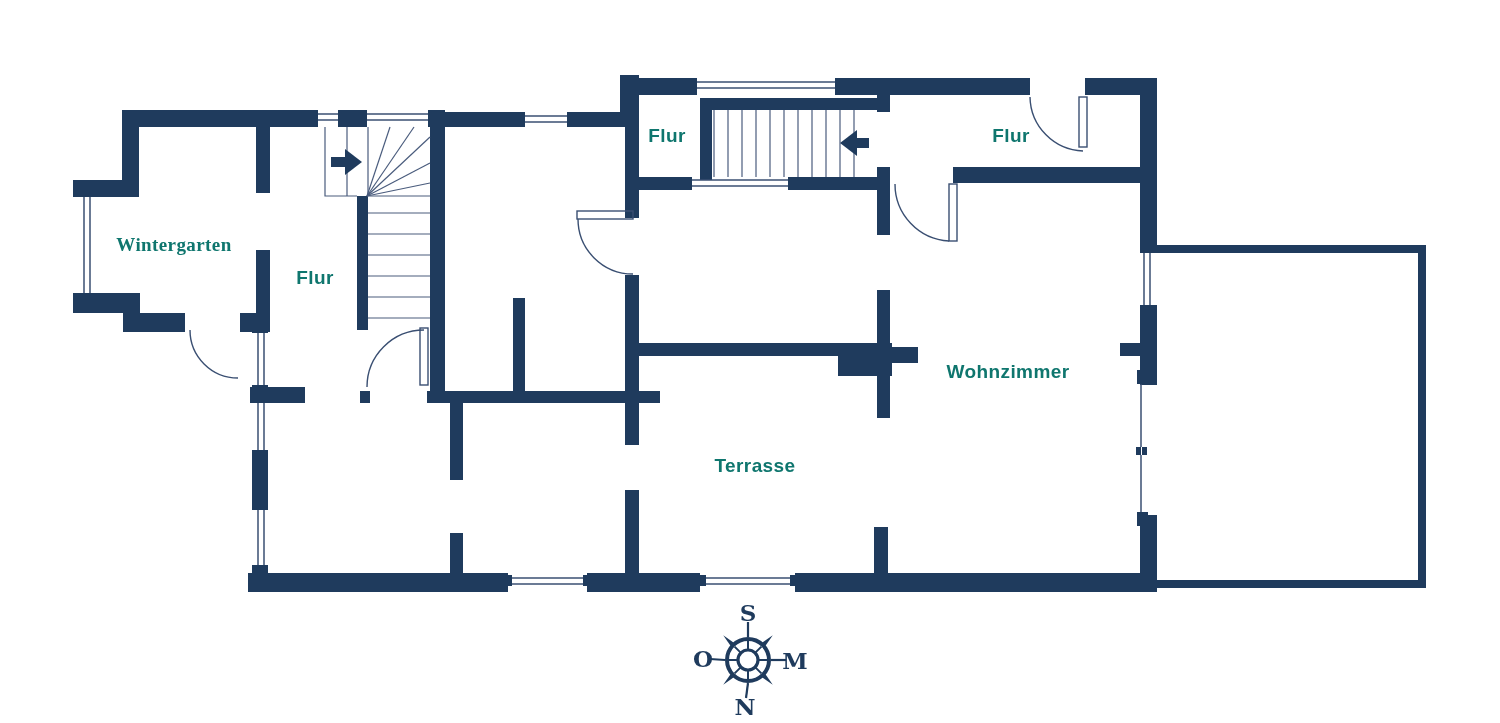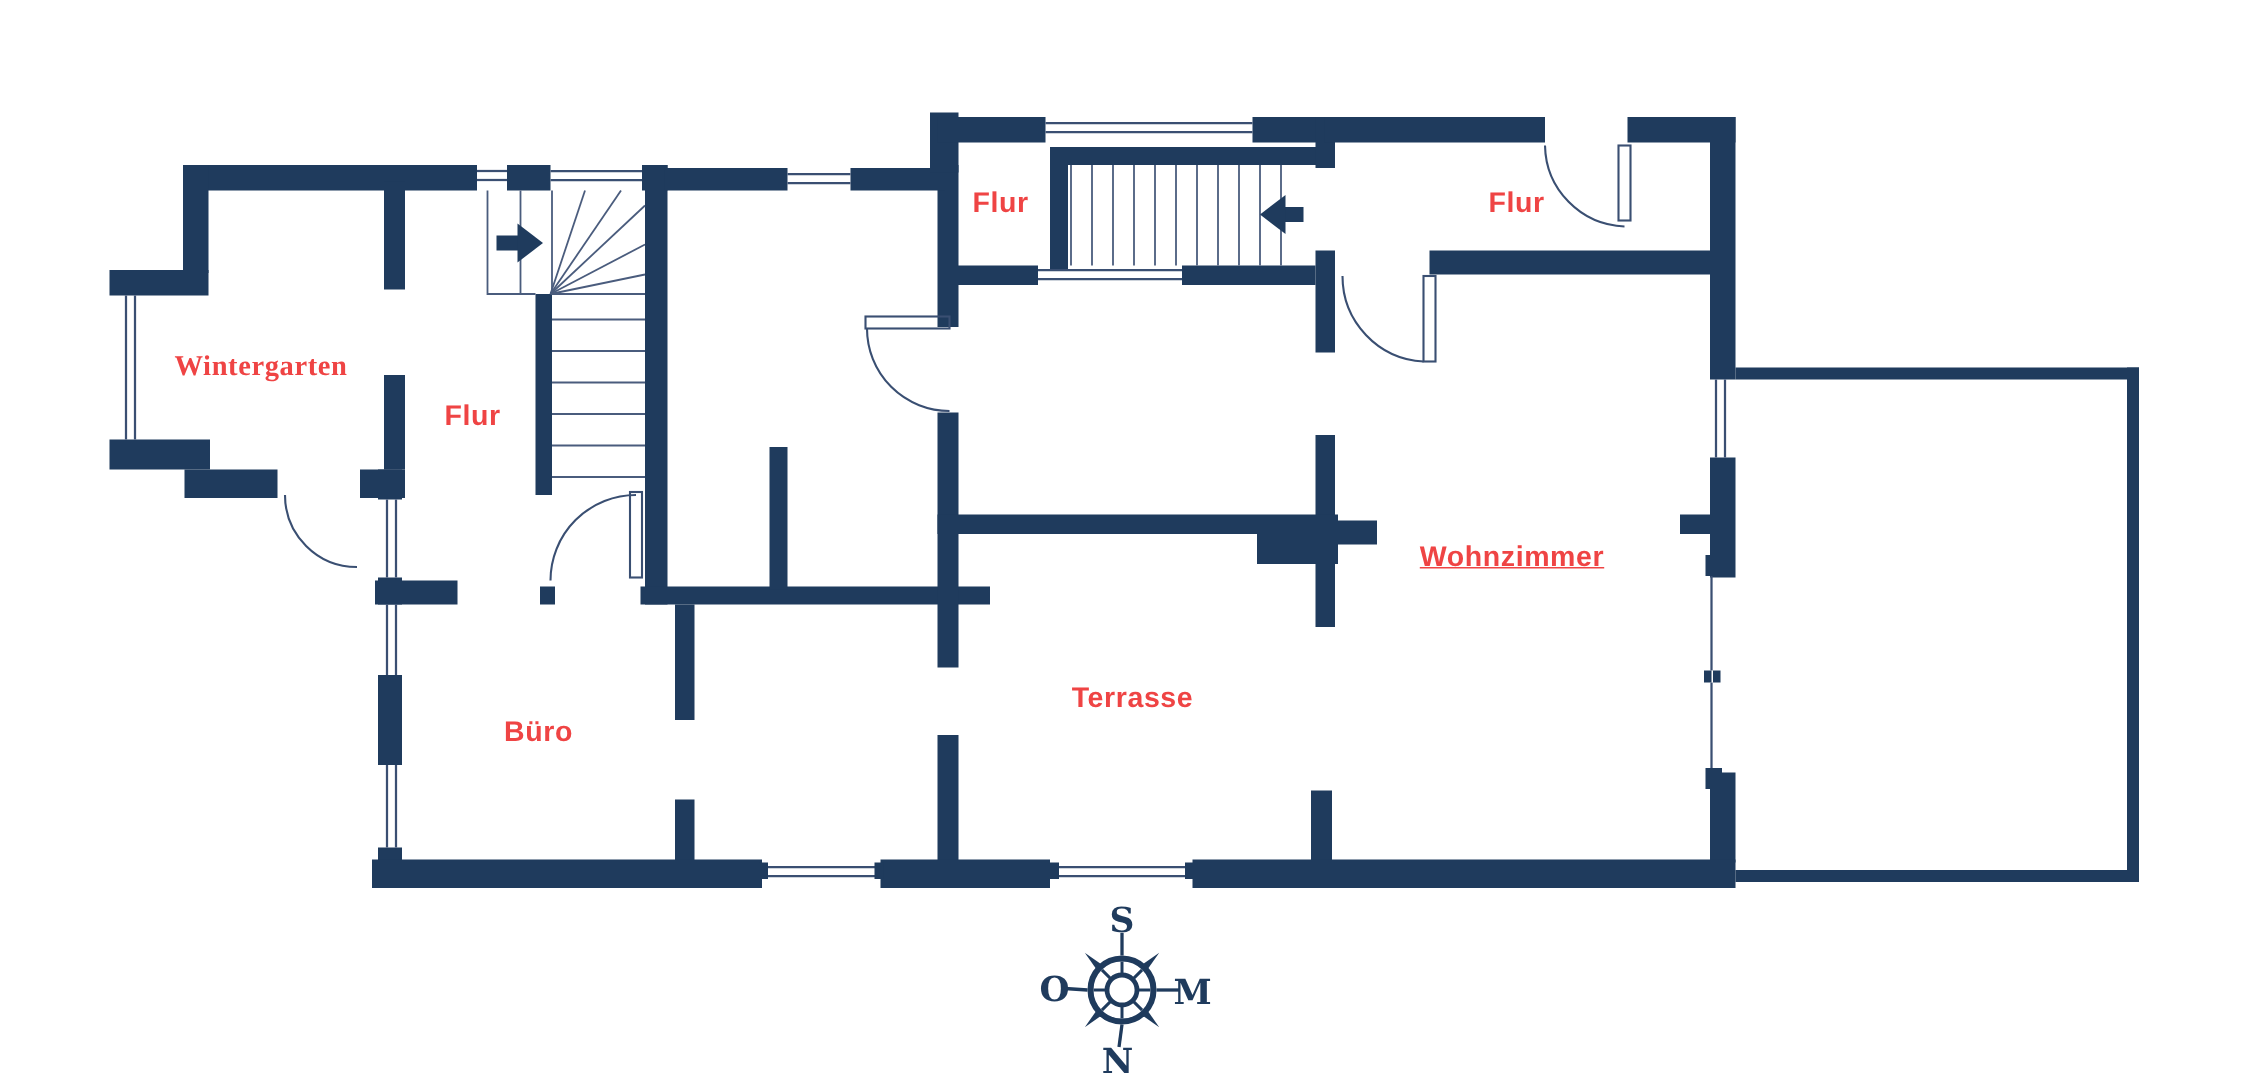--- a/index.html
+++ b/index.html
@@ -1,20 +1,20 @@
 <!DOCTYPE html>
 <html><head>
 <meta charset="utf-8">
 <style>
   html,body{margin:0;padding:0;background:#ffffff;}
   .stage{position:relative;width:1500px;height:723px;background:#ffffff;overflow:hidden;
          font-family:"Liberation Sans", sans-serif;}
   .plan-svg{position:absolute;left:0;top:0;}
   .room-label{position:absolute;width:220px;margin-left:-110px;text-align:center;
-              color:#ef4444;font-size:19px;font-weight:bold;letter-spacing:.4px;
+              color:#0f766e;font-size:19px;font-weight:bold;letter-spacing:.4px;
               font-family:"Liberation Sans", sans-serif;}
   .compass-letter{font-family:"DejaVu Serif", serif;font-weight:bold;font-size:23px;fill:#1f3b5d;}
 </style>
 </head>
 <body>
 
 <div class="stage">
 
 <svg class="plan-svg" width="1500" height="723" viewBox="0 0 1500 723">
 
@@ -232,17 +232,16 @@
     <text class="compass-letter" x="47" y="9" text-anchor="middle">M</text>
     <text class="compass-letter" x="-3" y="55" text-anchor="middle">N</text>
     <text class="compass-letter" x="-45" y="7" text-anchor="middle">O</text>
   </g>
 </svg>
 
 <div class="room-label" style="left:174px;top:234px;font-family:Liberation Serif, serif;">Wintergarten</div>
 <div class="room-label" style="left:315px;top:267px;">Flur</div>
 <div class="room-label" style="left:667px;top:125px;">Flur</div>
 <div class="room-label" style="left:1011px;top:125px;">Flur</div>
-<div class="room-label" style="left:1008px;top:361px;text-decoration:underline;">Wohnzimmer</div>
-<div class="room-label" style="left:359px;top:478px;">Büro</div>
+<div class="room-label" style="left:1008px;top:361px;">Wohnzimmer</div>
 <div class="room-label" style="left:755px;top:455px;">Terrasse</div>
 
 </div>
 
 </body></html>

